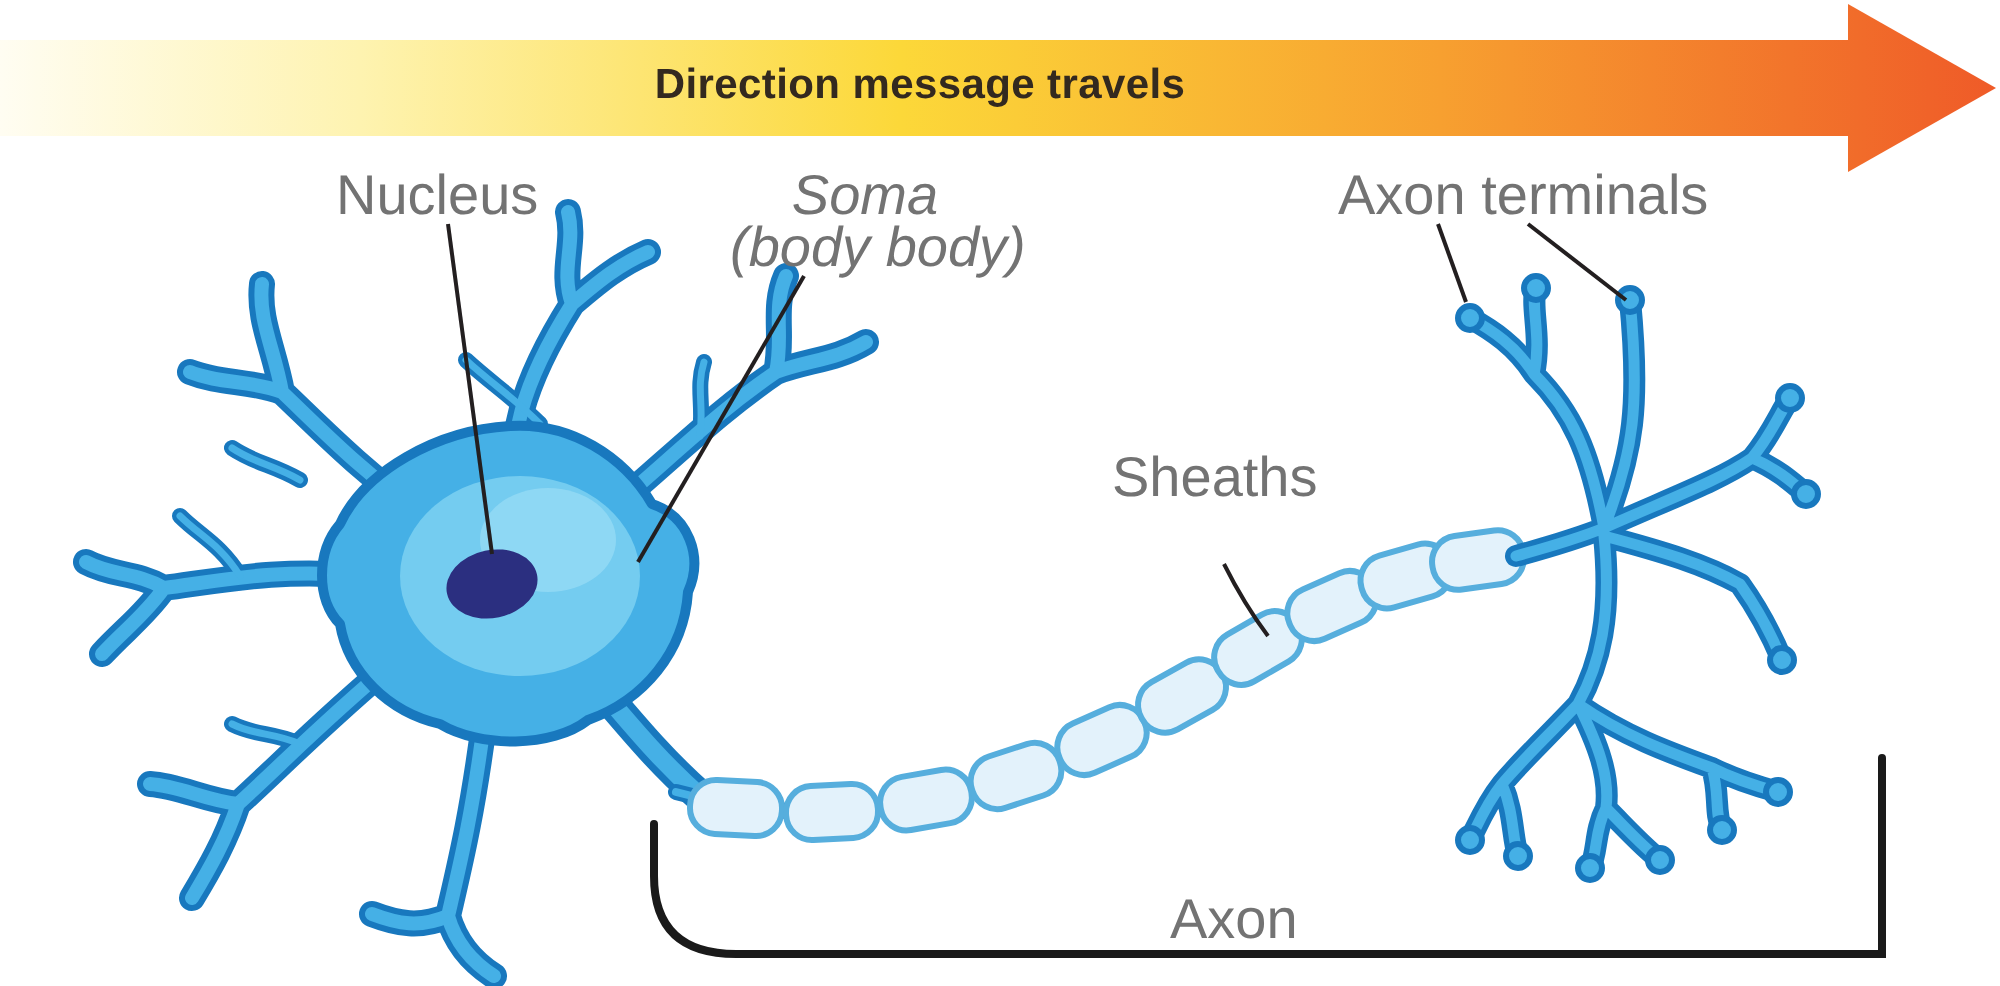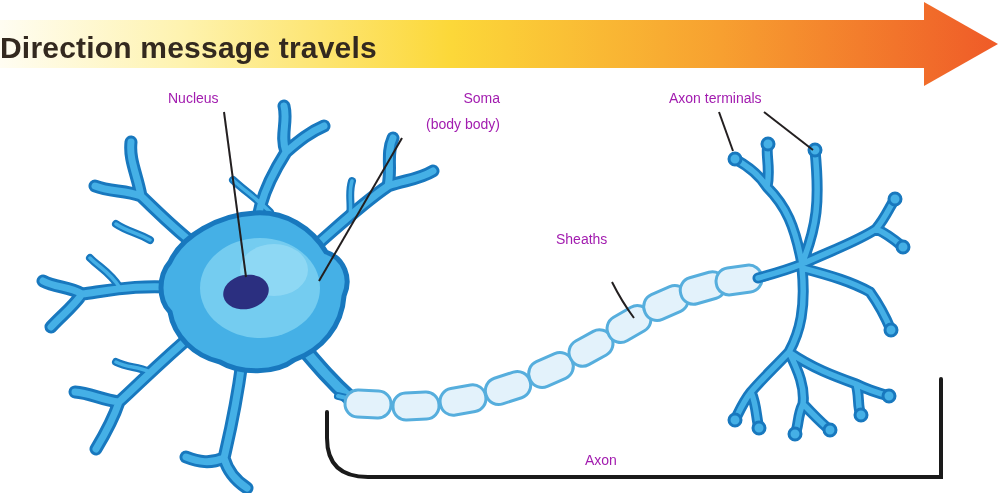--- a/index.html
+++ b/index.html
@@ -6,30 +6,31 @@
   .stage{
     position:relative;
     width:1000px;height:493px;
     background:#ffffff;
     overflow:hidden;
     font-family:"Liberation Sans", sans-serif;
   }
   .stage svg{position:absolute;left:0;top:0;}
   .label{
     position:absolute;
-    color:#a21caf;
-    font-size:14px;
+    color:#737373;
+    font-size:28px;
     line-height:26px;
     white-space:nowrap;
   }
-  .label.center{text-align:right;}
+  .label.center{text-align:center;font-style:italic;}
   .arrow-label{
     position:absolute;
     left:0;top:31px;width:920px;
-    font-size:30px;
+    text-align:center;
+    font-size:21px;
     font-weight:700;
     color:#33291f;
     letter-spacing:.2px;
   }
 </style>
 </head>
 <body>
 
 <div class="stage">
 

